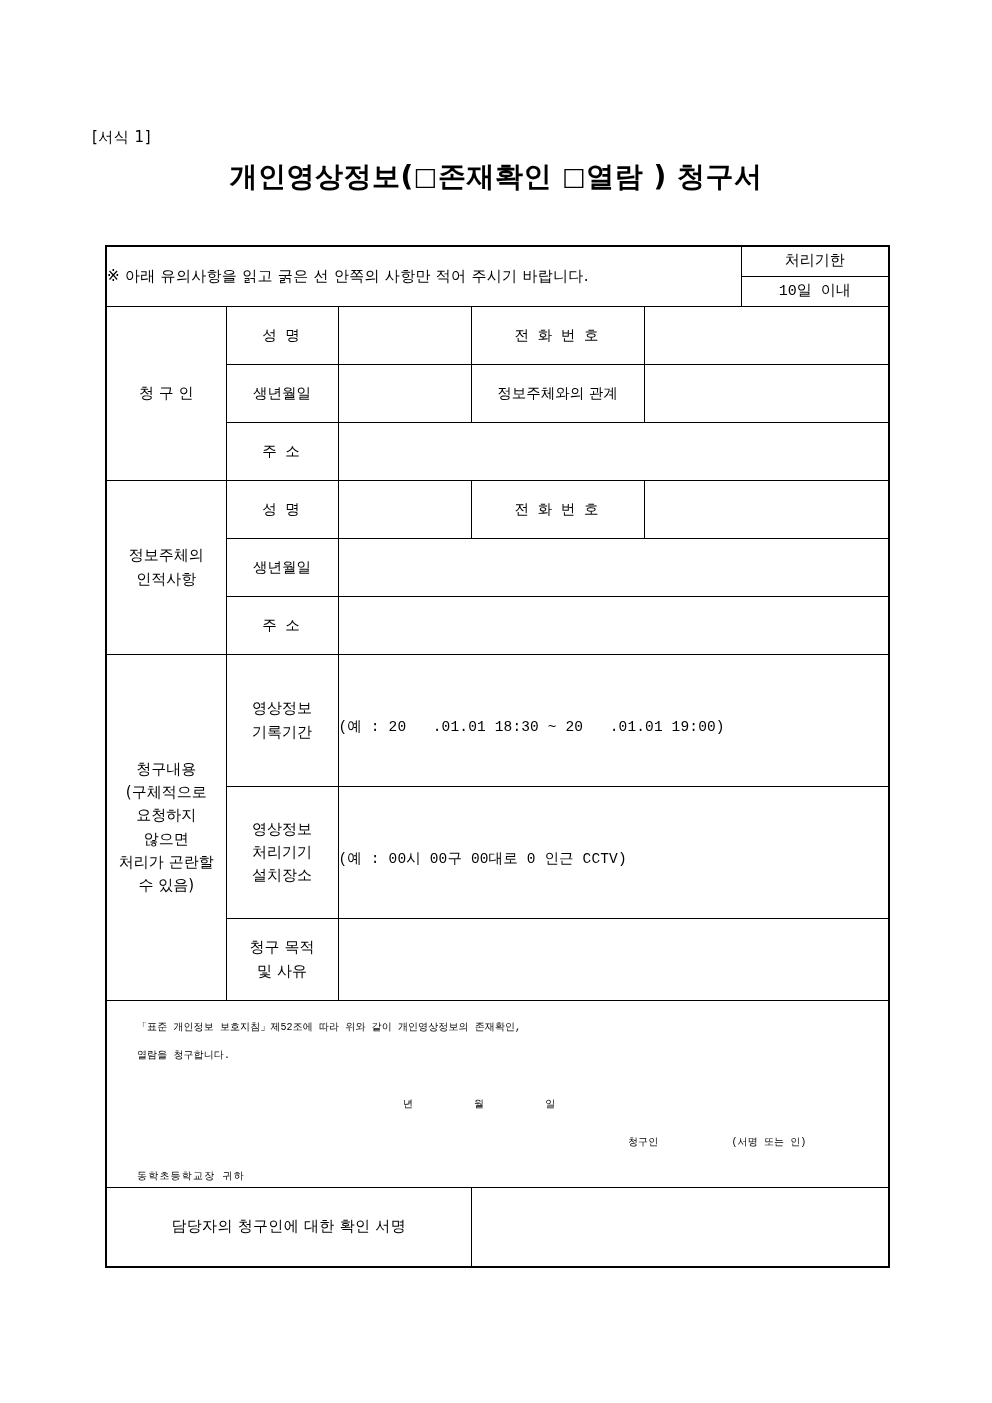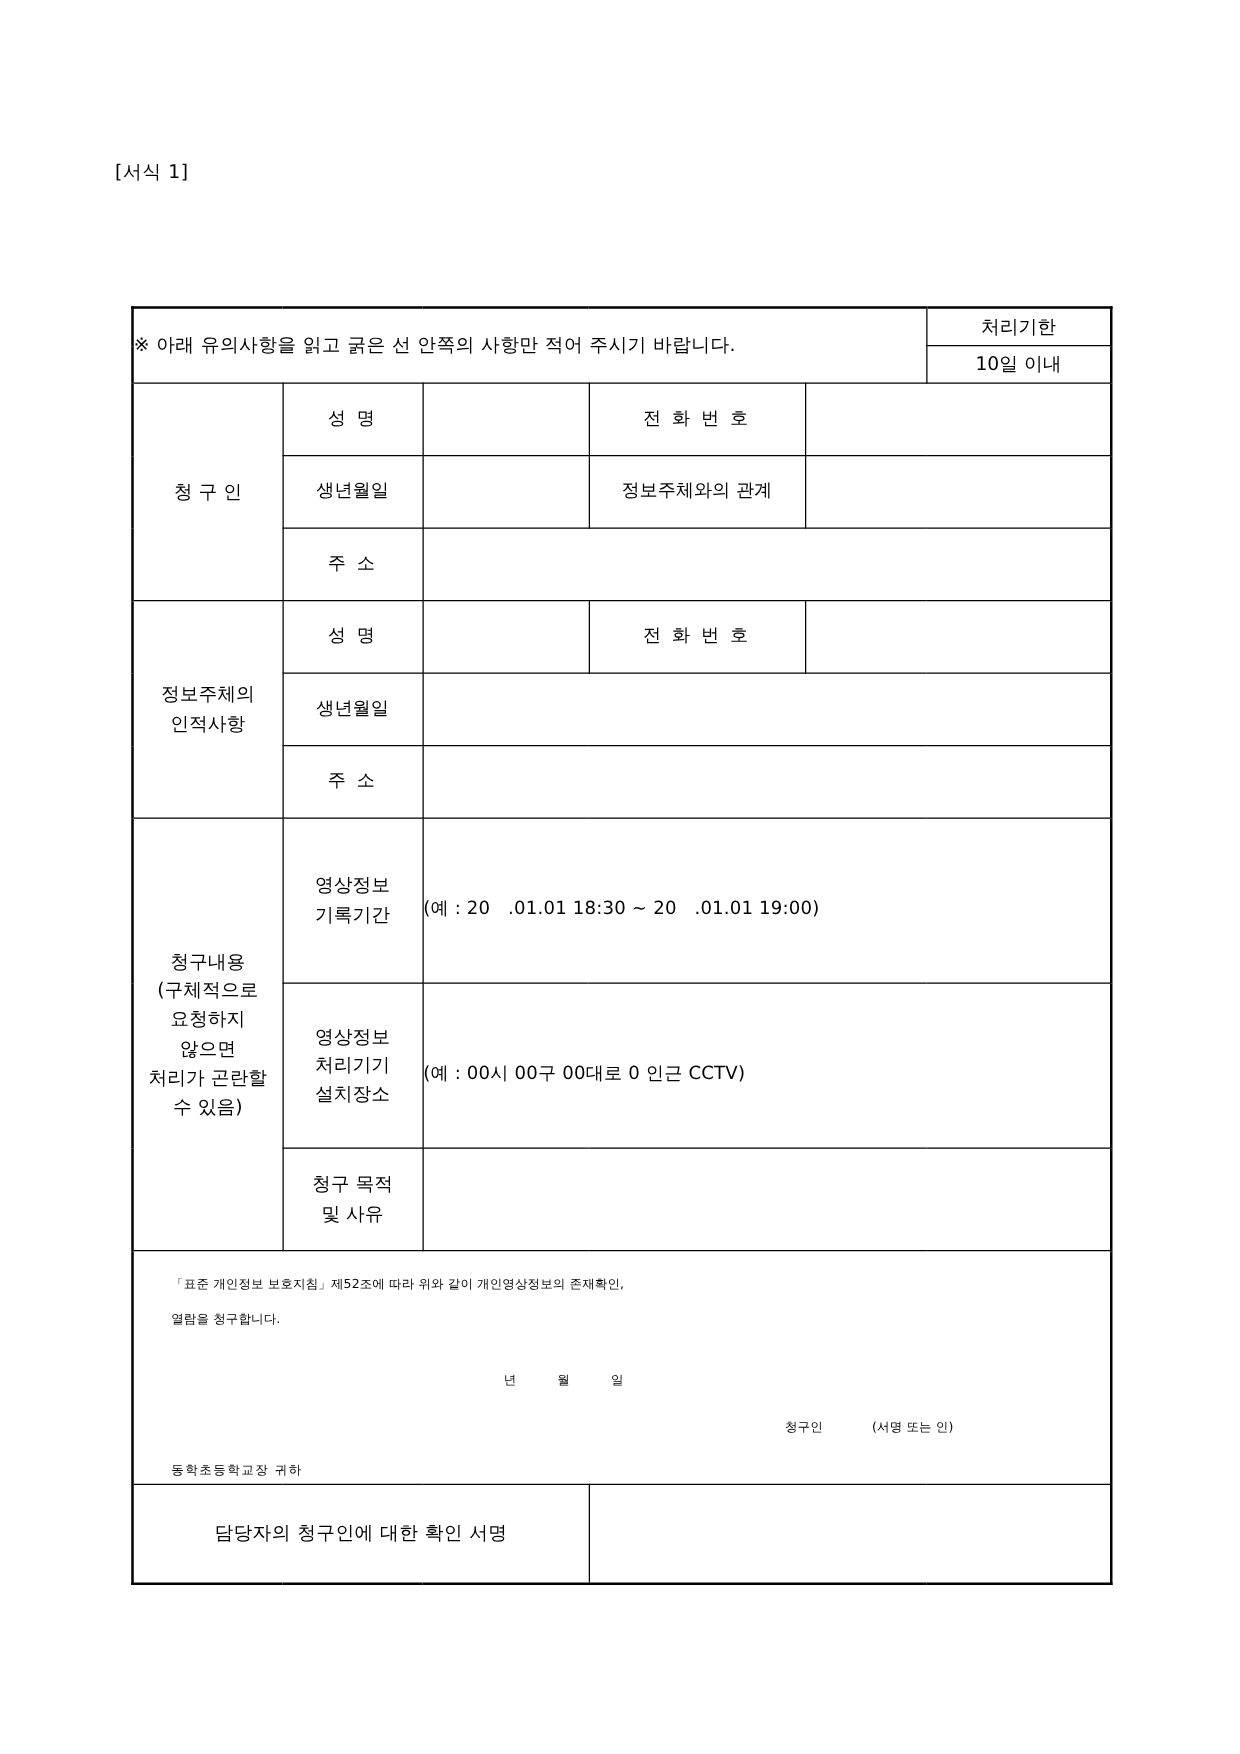--- a/index.html
+++ b/index.html
@@ -65,21 +65,21 @@
     font-size: 14.5px;
   }
   .form-table td {
     border: 1px solid #000000;
     padding: 0;
     vertical-align: middle;
     line-height: 1.55;
   }
   .form-table .outer-top    { border-top-width: 2px; }
   .form-table .outer-left   { border-left-width: 2px; margin-top: 21px; }
-  .form-table .outer-right  { border-right-width: 2px; }
+  .form-table .outer-right  { border-right-width: 2px; font-family: Liberation Mono, monospace; }
   .form-table .outer-bottom { border-bottom-width: 2px; }
 
   .c-center { text-align: center; }
   .c-left   { text-align: left; }
   .pad-l-xs { padding-left: 10px; }
 
   .sp2 { letter-spacing: 0.14em; }
 
   .label-stack { display: block; }
 
@@ -173,20 +173,21 @@
     letter-spacing: 0.02em;
   }
 </style>
 </head>
 <body>
 
 <div class="page">
 
   <div class="form-no">[서식 1]</div>
 
+  <div class="doc-title"><span>개인영상정보(</span><span class="cb">□</span><span>존재확인</span>&nbsp;<span class="cb">□</span><span>열람</span>&nbsp;<span>) 청구서</span></div>
 
   <table class="form-table">
     <colgroup>
       <col style="width:120px">
       <col style="width:112px">
       <col style="width:133px">
       <col style="width:173px">
       <col style="width:97px">
       <col style="width:148px">
     </colgroup>

